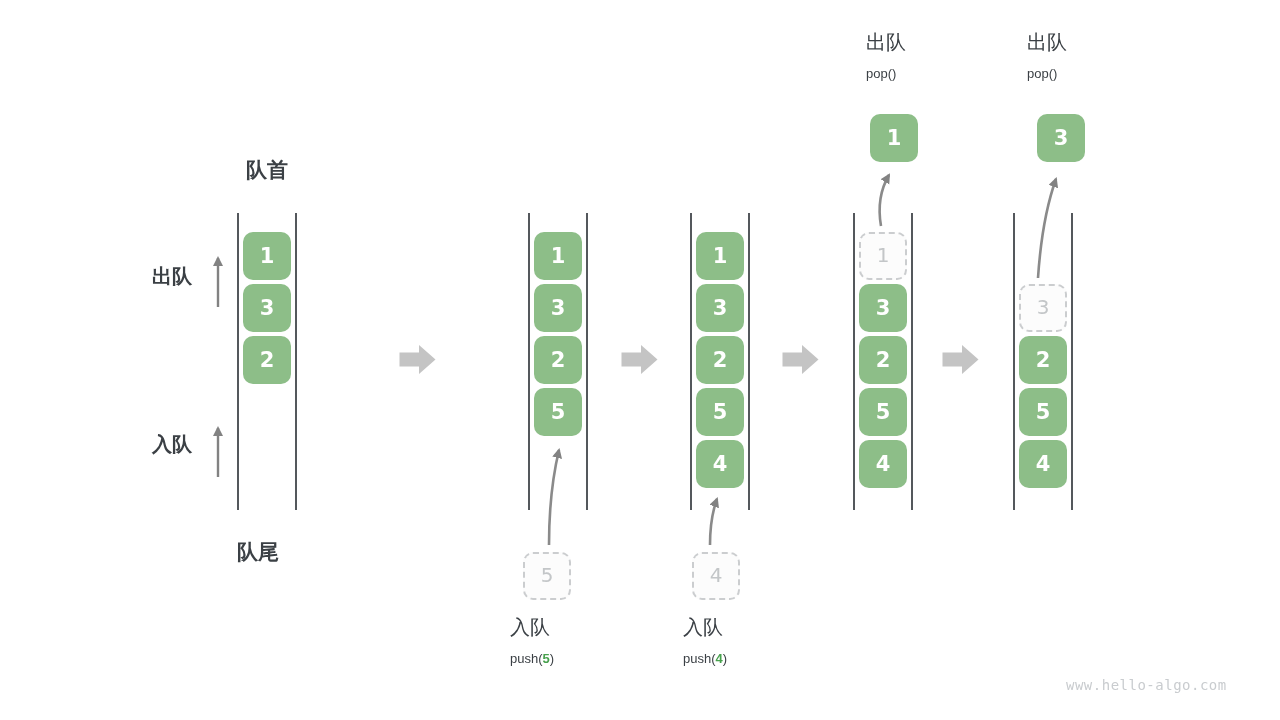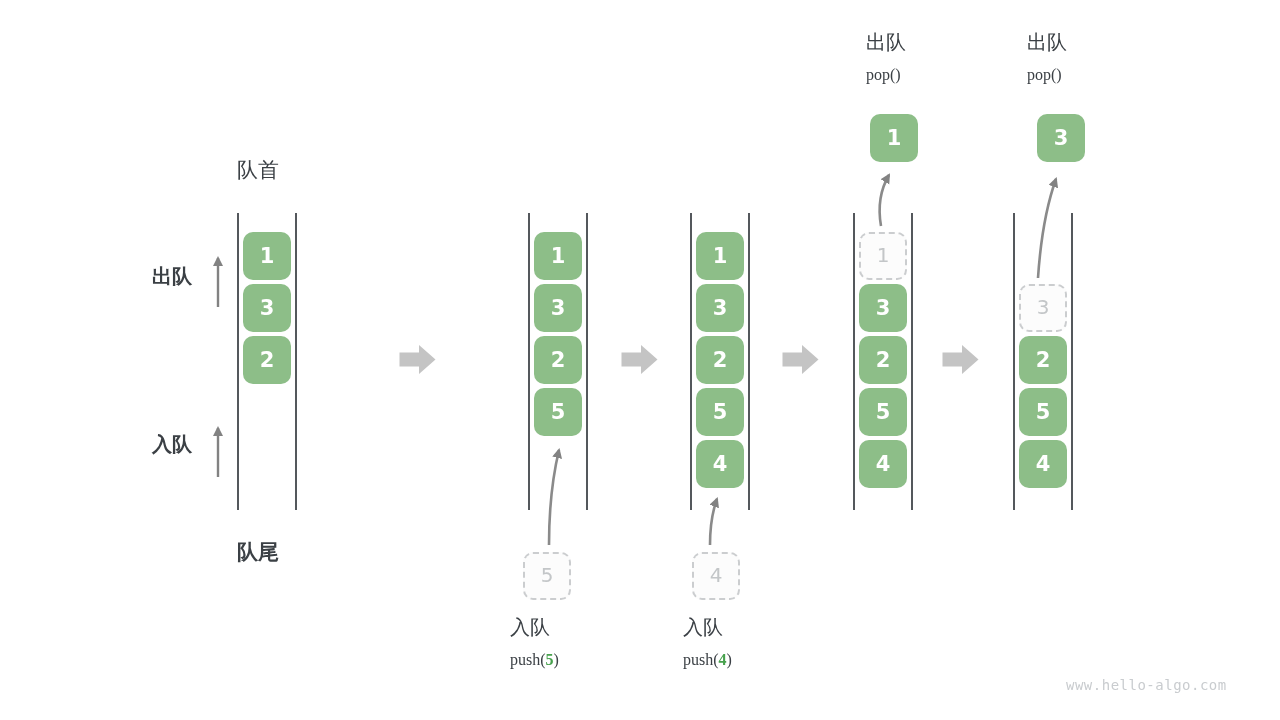--- a/index.html
+++ b/index.html
@@ -8,21 +8,21 @@
     font-family:"DejaVu Sans","Liberation Sans",sans-serif;color:#3b4045;
   }
   .overlay{position:absolute;left:0;top:0;width:1280px;height:720px;pointer-events:none;}
 
   
   .title-block{position:absolute;left:208px;top:30px;width:120px;text-align:center;}
   .title-zh{font-size:23px;font-weight:bold;color:#47a14d;line-height:1.1;}
   .title-en{font-size:17px;color:#3b4045;margin-top:14px;}
 
   
-  .front-label{position:absolute;left:237px;top:156px;width:60px;font-size:21px;font-weight:normal;}
+  .front-label{position:absolute;left:237px;top:156px;width:60px;text-align:center;font-size:21px;font-weight:bold;}
   .rear-label{position:absolute;left:237px;top:538px;width:60px;text-align:left;font-size:21px;font-weight:bold;}
   .dir-label{position:absolute;font-size:20px;font-weight:bold;}
 
   
   .state{position:absolute;top:213px;width:60px;height:297px;}
   .rail{position:absolute;top:0;width:1.6px;height:297px;background:#54585c;}
   .rail-l{left:0;}
   .rail-r{right:0;}
 
   .qbox{
@@ -35,21 +35,21 @@
   .ghost{
     position:absolute;width:48px;height:48px;box-sizing:border-box;border:2.5px dashed #cbcdcf;
     border-radius:10px;background:#fcfcfc;color:#c3c6c8;font-size:20px;font-weight:normal;
     line-height:43px;text-align:center;
   }
   .state .ghost{left:6px;}
 
   
   .oplabel{position:absolute;text-align:left;}
   .oplabel .cn{font-size:20px;line-height:1;}
-  .oplabel .code{font-family:Liberation Serif, serif;font-size:16px;line-height:1;margin-top:15px;color:#3b4045;}
+  .oplabel .code{font-family:Liberation Sans, sans-serif;font-size:13px;line-height:1;margin-top:15px;color:#3b4045;}
   .oplabel .code .green{color:#47a14d;font-weight:bold;}
 
   .watermark{
     position:absolute;left:1066px;top:677px;font-family:"DejaVu Sans Mono","Liberation Mono",monospace;
     font-size:14px;color:#c9cccf;letter-spacing:0.5px;
   }
 </style>
 </head>
 <body>
 

